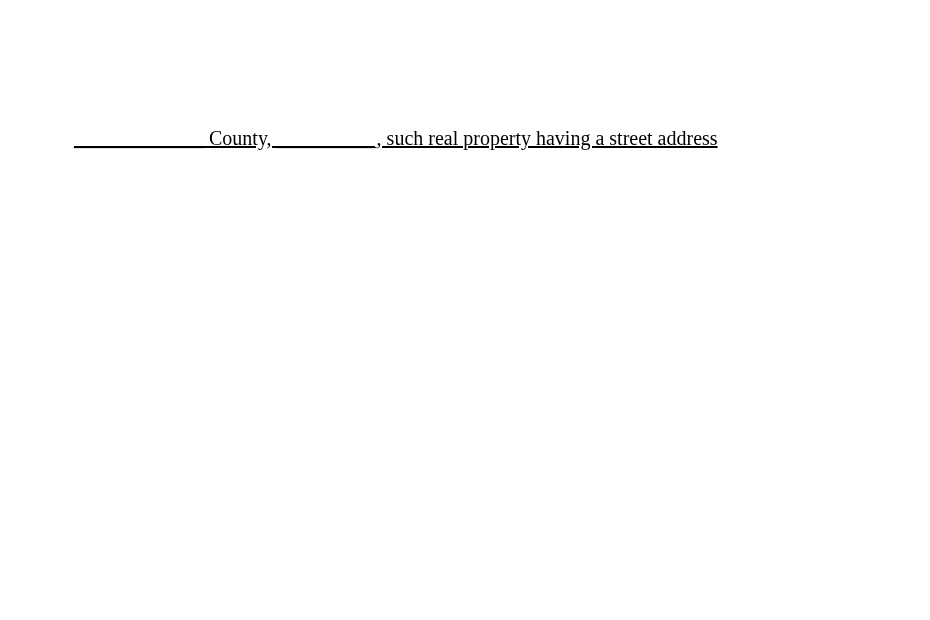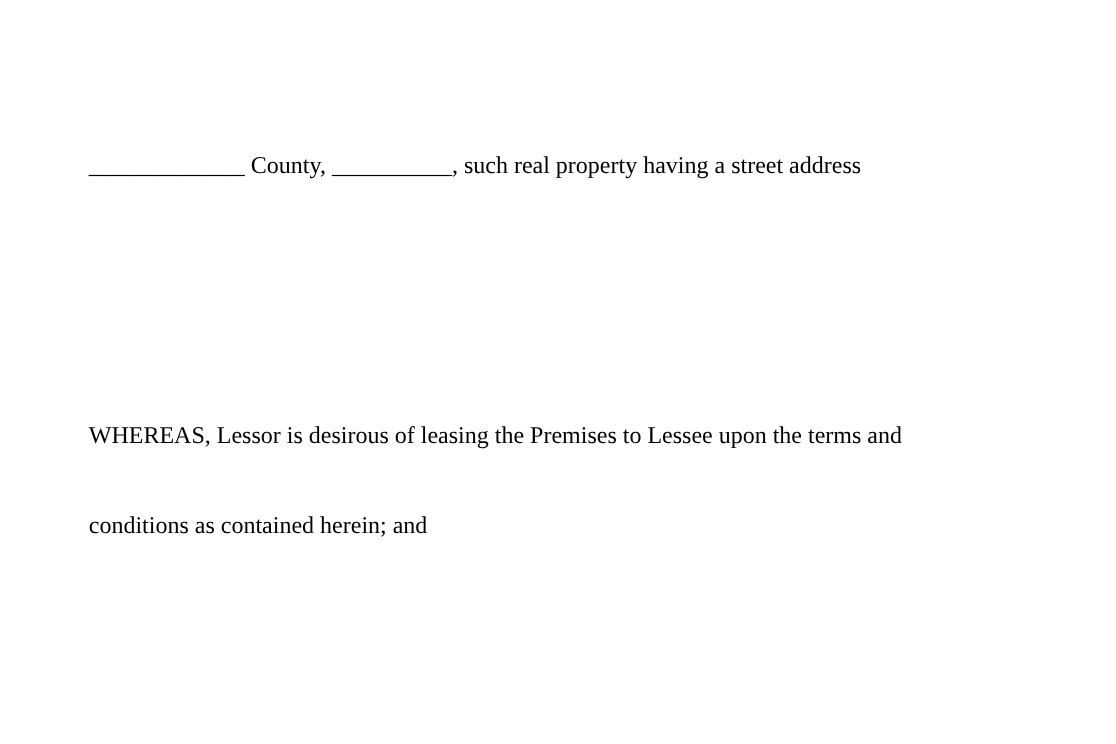--- a/index.html
+++ b/index.html
@@ -23,35 +23,32 @@
     font-size: 20px;
     line-height: 25px;
     white-space: pre;
     overflow: hidden;
   }
   .para {
     margin: 0 0 25px 0;
   }
   .line {
     height: 25px;
+    text-decoration: underline;
   }
 </style>
 </head>
 <body>
 
 <div class="page">
 
   <div class="para">
     <div class="line">_____________ County, __________, such real property having a street address</div>
   </div>
 
-  <div class="para">
-    <div class="line">WHEREAS, Lessor is desirous of leasing the Premises to Lessee upon the terms and</div>
-    <div class="line">conditions as contained herein; and</div>
-  </div>
 
   
 
   
 
   
 
   
 
 </div>

